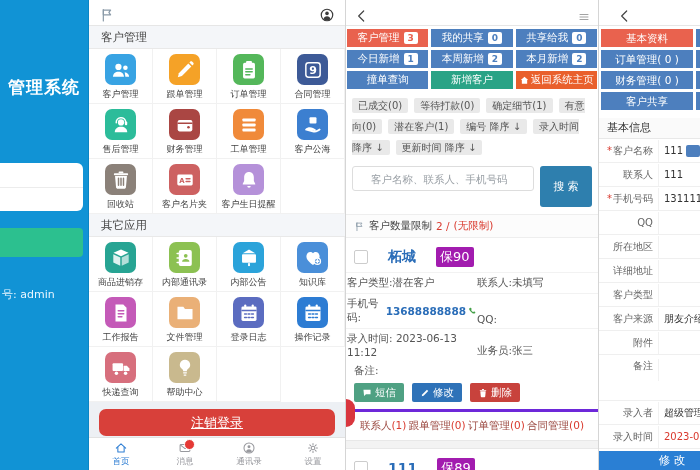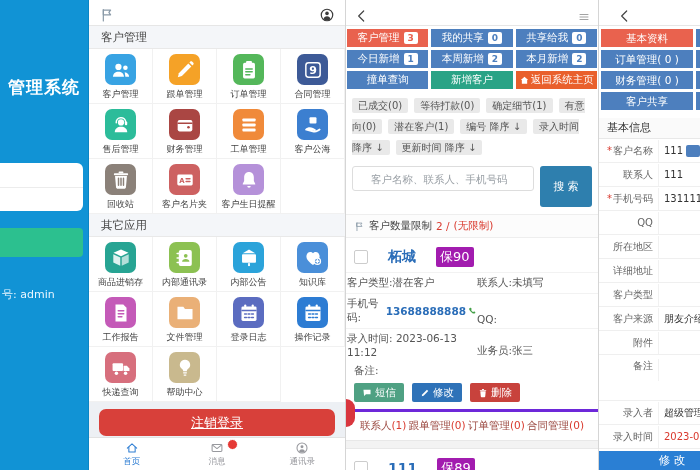--- a/index.html
+++ b/index.html
@@ -363,20 +363,28 @@
    </div>
       <div class="tab">
 
      <svg class="g" viewBox="0 0 24 24">
           <circle class="t" cx="12" cy="12" r="8.6"></circle>
           <circle class="tf" cx="12" cy="9.8" r="2.5"></circle>
           <path class="tf" d="M6.9 18c.7-2.6 2.7-3.9 5.1-3.9s4.4 1.3 5.1 3.9a8.6 8.6 0 0 1-10.2 0z"></path>
         </svg>
         <span class="tlabel">通讯录</span>
    </div>
+      <div class="tab">
+
+     <svg class="g" viewBox="0 0 24 24">
+          <circle class="t" cx="12" cy="12" r="3.1"></circle>
+          <path class="t" d="M12 4.4v2.2M12 17.4v2.2M4.4 12h2.2M17.4 12h2.2M6.6 6.6l1.6 1.6M15.8 15.8l1.6 1.6M17.4 6.6l-1.6 1.6M8.2 15.8l-1.6 1.6"></path>
+        </svg>
+        <span class="tlabel">设置</span>
+   </div>
     </div>
 </div>
 
 <div class="panel" id="p3">
   <div class="phead">
     <span class="back"><svg class="g" viewBox="0 0 24 24">
           <path class="t" d="M14.5 4.5L7 12l7.5 7.5"></path>
         </svg></span>
     <span class="burger"><svg class="g" viewBox="0 0 24 24">
           <path class="t" d="M4 7h16M4 12h16M4 17h16"></path>

